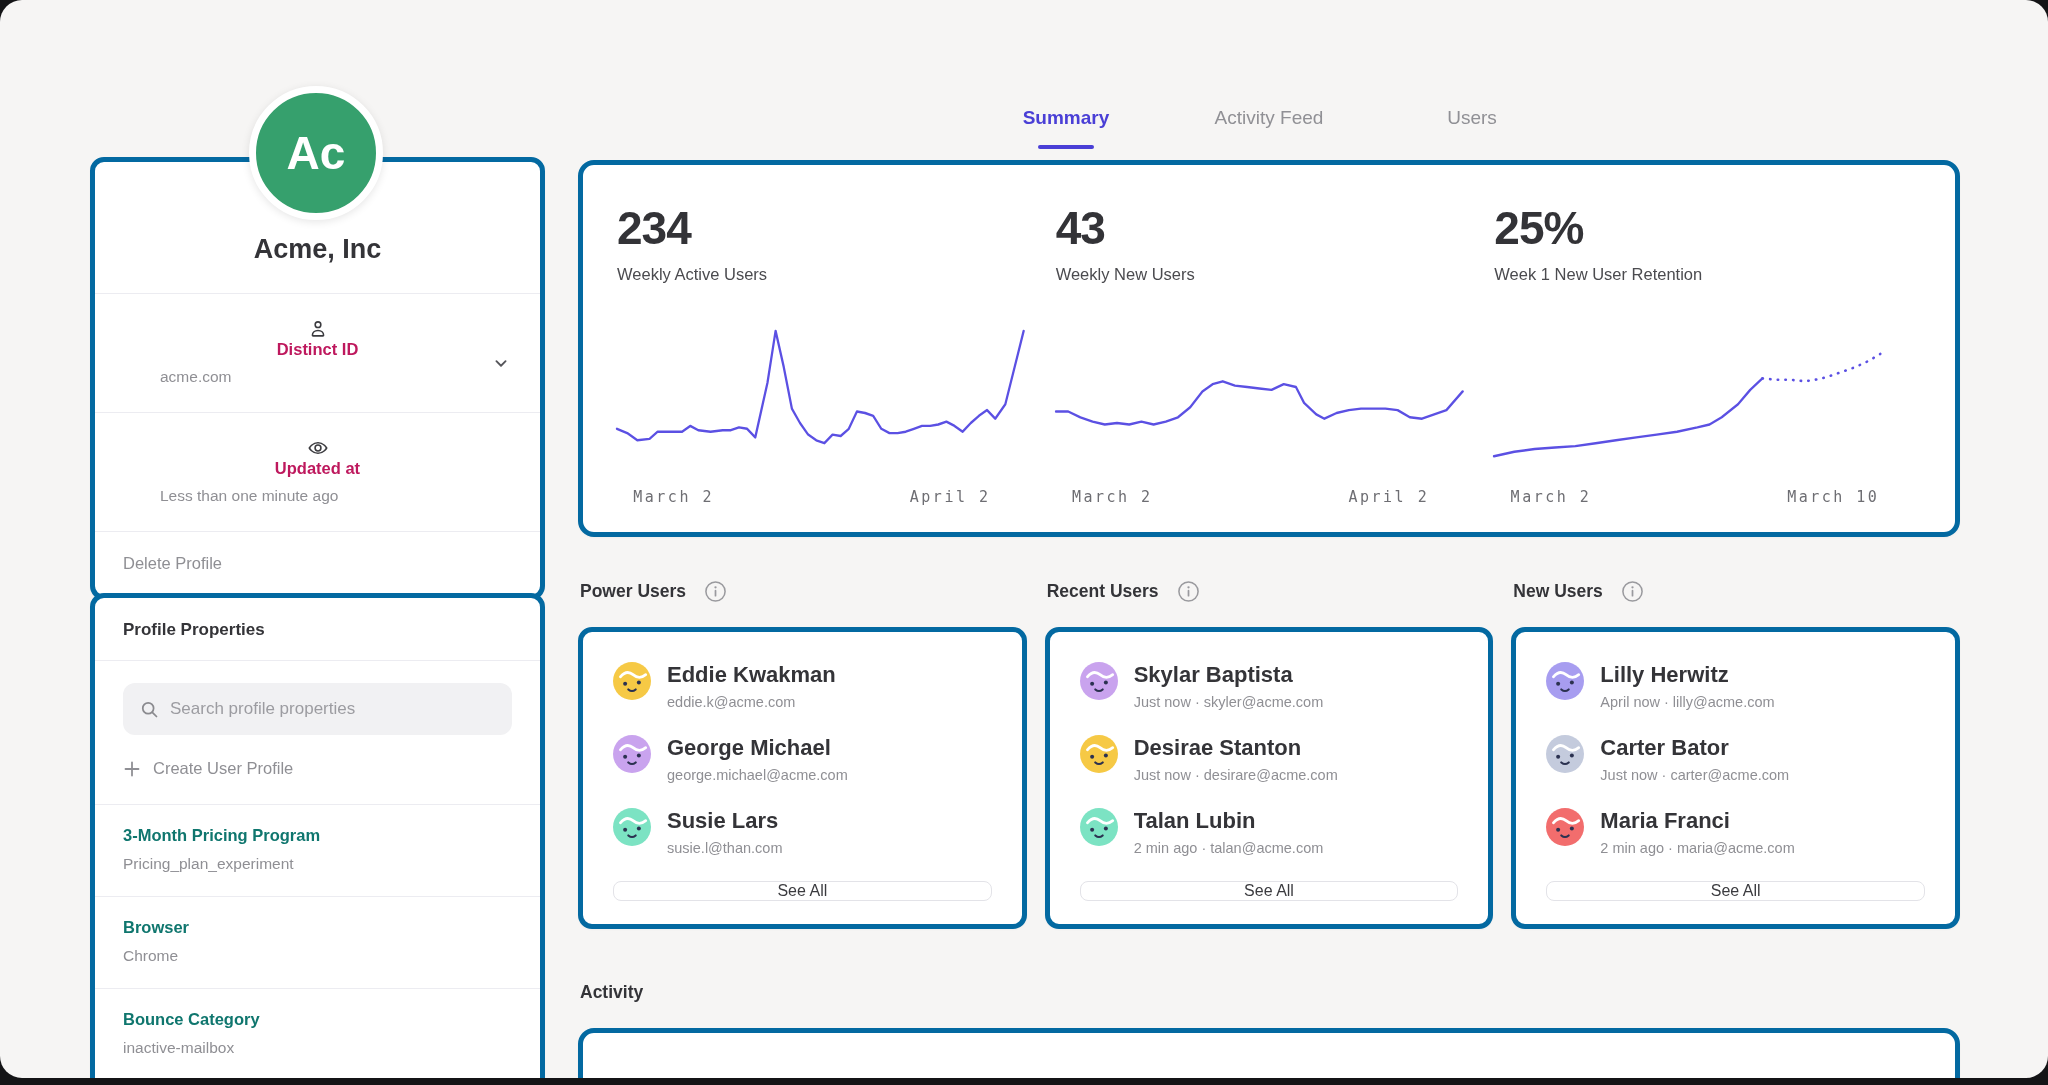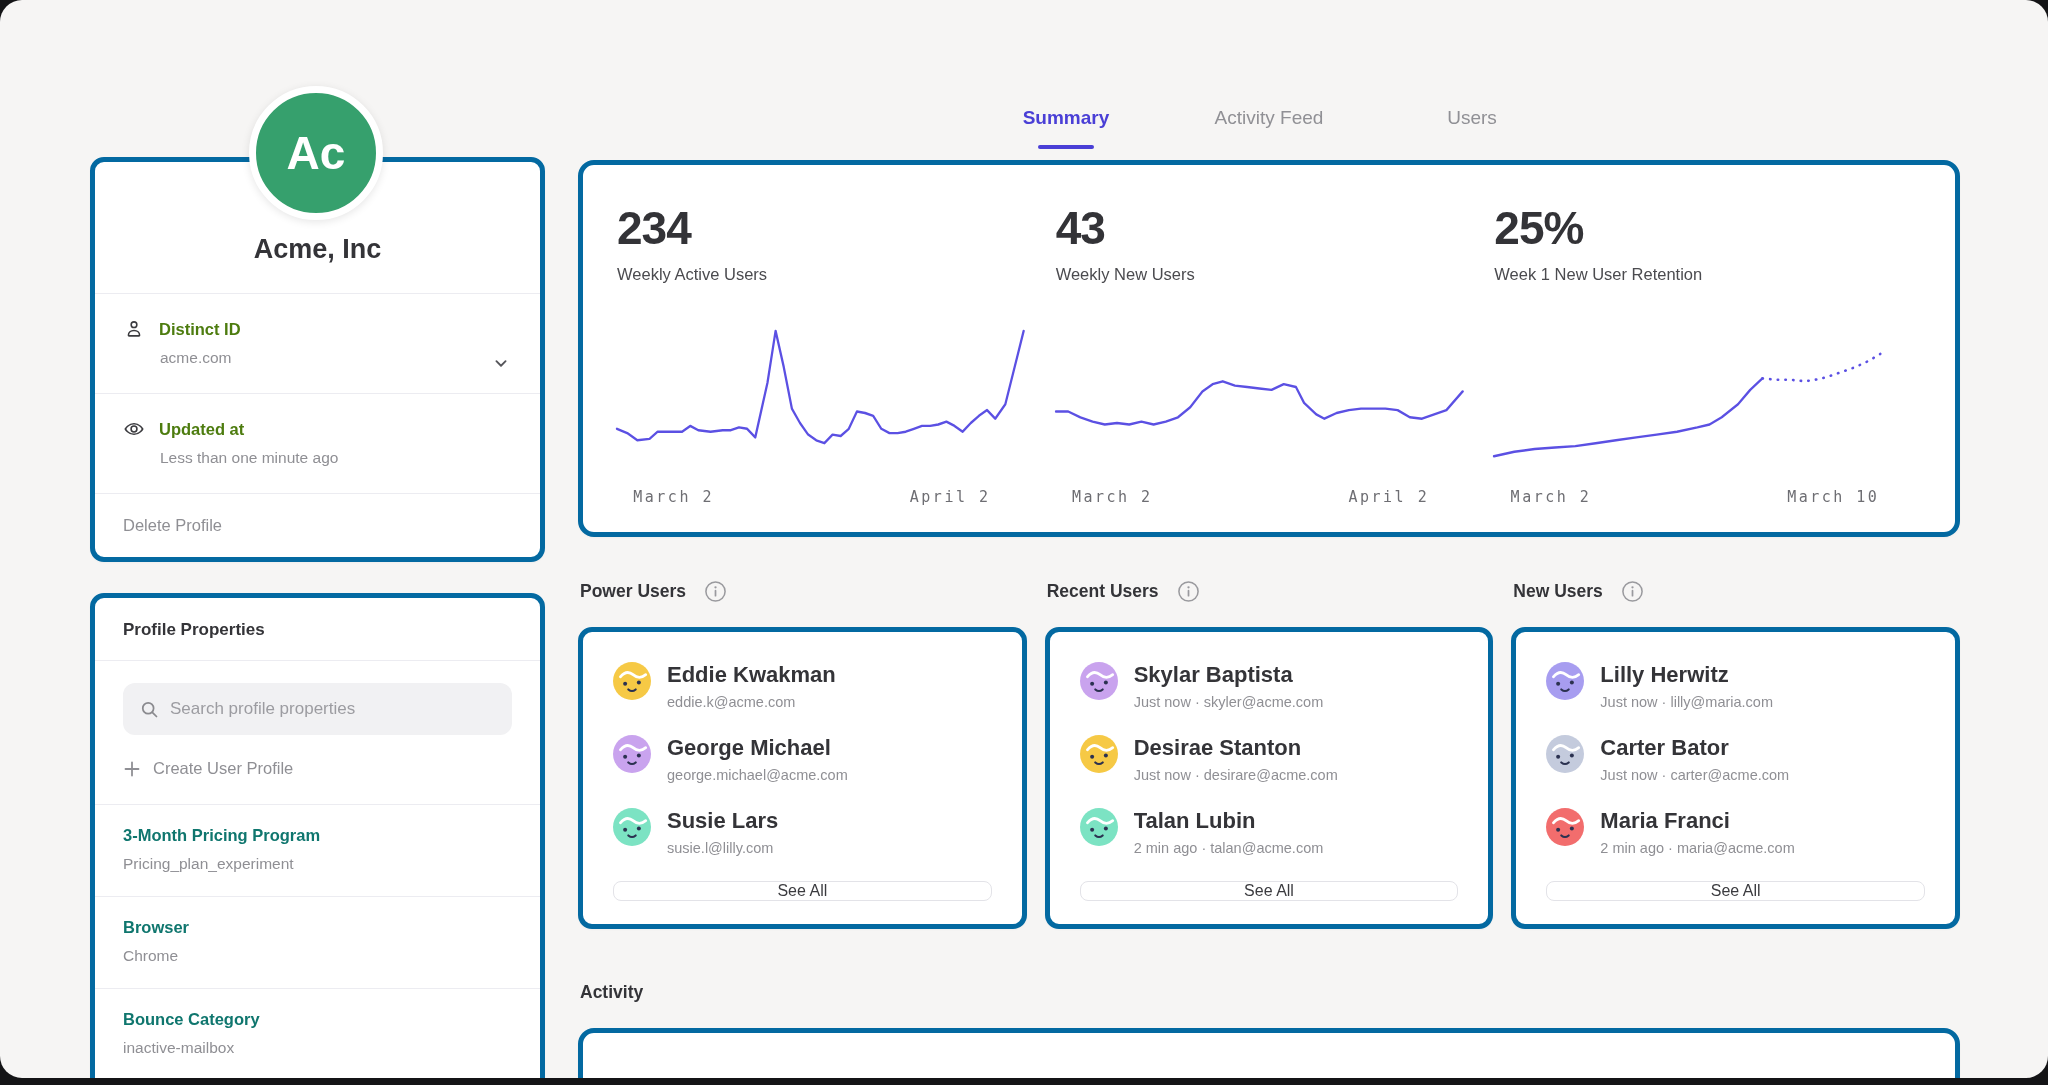--- a/index.html
+++ b/index.html
@@ -7,21 +7,21 @@
   .window { position:absolute; left:0; top:0; width:2048px; height:1078px; background:#f6f5f4; border-radius:22px; overflow:hidden; }
 
   
   .avatar { position:absolute; left:249px; top:86px; width:134px; height:134px; border-radius:50%;
             background:#36a06d; border:7px solid #ffffff; box-shadow:0 2px 8px rgba(0,0,0,.10);
             display:flex; align-items:center; justify-content:center; color:#fff; font-size:46px; font-weight:bold; z-index:5; }
   .card { background:#fff; border:5px solid #0369a1; border-radius:14px; box-shadow:0 1px 2px rgba(0,0,0,.03); }
   .profile-card { position:absolute; left:90px; top:157px; width:455px; }
   .company { padding:72px 20px 28px; text-align:center; font-size:27px; font-weight:bold; color:#343438; }
   .field-row { border-top:1px solid #ececf1; padding:24px 28px 26px; position:relative; }
-  .field-head { display:flex; align-items:center; gap:14px; font-size:16.5px; font-weight:bold; color:#4d7c0f; }
+  .field-head { display:flex; align-items:center; gap:0; font-size:16.5px; font-weight:bold; color:#be185d;flex-direction:column; }
   .field-value { margin:9px 0 0 37px; font-size:15.5px; color:#8f8f94; }
   .chevron { position:absolute; right:28px; top:58px; }
   .delete-row { border-top:1px solid #ececf1; padding:22px 28px; font-size:16.5px; color:#8f8f94; cursor:pointer; }
 
   .props-card { position:absolute; left:90px; top:593px; width:455px; height:560px; }
   .props-title { padding:22px 28px 20px; font-size:17px; font-weight:bold; color:#343438; border-bottom:1px solid #ececf1; }
   .search-box { margin:22px 28px 0; height:52px; background:#f1f1f3; border-radius:12px; display:flex; align-items:center; padding:0 16px; gap:10px; }
   .search-box input { border:none; outline:none; background:transparent; font-size:17px; color:#4a4a4e; width:100%; font-family:"Liberation Sans", sans-serif; }
   .search-box input::placeholder { color:#9c9ca1; }
   .create-row { display:flex; align-items:center; gap:12px; padding:24px 28px 26px; font-size:16.5px; color:#8f8f94; cursor:pointer; }
@@ -237,21 +237,21 @@
           </div>
           <div class="user-row">
             <span class="user-avatar" style="background:#7ce3c3"><svg width="38" height="38" viewBox="0 0 36 36">
                 <path d="M7 14 Q13 7 19 12 T31 12" fill="none" stroke="#ffffff" stroke-width="2.6" stroke-linecap="round"></path>
                 <circle cx="11.5" cy="20.5" r="1.9" fill="#2b3150"></circle>
                 <circle cx="24.5" cy="19.5" r="1.9" fill="#2b3150"></circle>
                 <path d="M14.5 26 q3.5 3 7 0" fill="none" stroke="#2b3150" stroke-width="2" stroke-linecap="round"></path>
               </svg></span>
             <span>
               <div class="user-name">Susie Lars</div>
-              <div class="user-meta">susie.l@lilly.com</div>
+              <div class="user-meta">susie.l@than.com</div>
             </span>
           </div>
           <button class="see-all">See All</button>
         </div>
       </div>
       <div class="section-col">
         <div class="section-head">
           <span class="section-title">Recent Users</span>
           <span class="icon">
             <svg width="23" height="23" viewBox="0 0 24 24">
@@ -315,21 +315,21 @@
         <div class="card user-card">
           <div class="user-row">
             <span class="user-avatar" style="background:#a79df0"><svg width="38" height="38" viewBox="0 0 36 36">
                 <path d="M7 14 Q13 7 19 12 T31 12" fill="none" stroke="#ffffff" stroke-width="2.6" stroke-linecap="round"></path>
                 <circle cx="11.5" cy="20.5" r="1.9" fill="#2b3150"></circle>
                 <circle cx="24.5" cy="19.5" r="1.9" fill="#2b3150"></circle>
                 <path d="M14.5 26 q3.5 3 7 0" fill="none" stroke="#2b3150" stroke-width="2" stroke-linecap="round"></path>
               </svg></span>
             <span>
               <div class="user-name">Lilly Herwitz</div>
-              <div class="user-meta">Just now · lilly@maria.com</div>
+              <div class="user-meta">April now · lilly@acme.com</div>
             </span>
           </div>
           <div class="user-row">
             <span class="user-avatar" style="background:#c4cbdd"><svg width="38" height="38" viewBox="0 0 36 36">
                 <path d="M7 14 Q13 7 19 12 T31 12" fill="none" stroke="#ffffff" stroke-width="2.6" stroke-linecap="round"></path>
                 <circle cx="11.5" cy="20.5" r="1.9" fill="#2b3150"></circle>
                 <circle cx="24.5" cy="19.5" r="1.9" fill="#2b3150"></circle>
                 <path d="M14.5 26 q3.5 3 7 0" fill="none" stroke="#2b3150" stroke-width="2" stroke-linecap="round"></path>
               </svg></span>
             <span>

